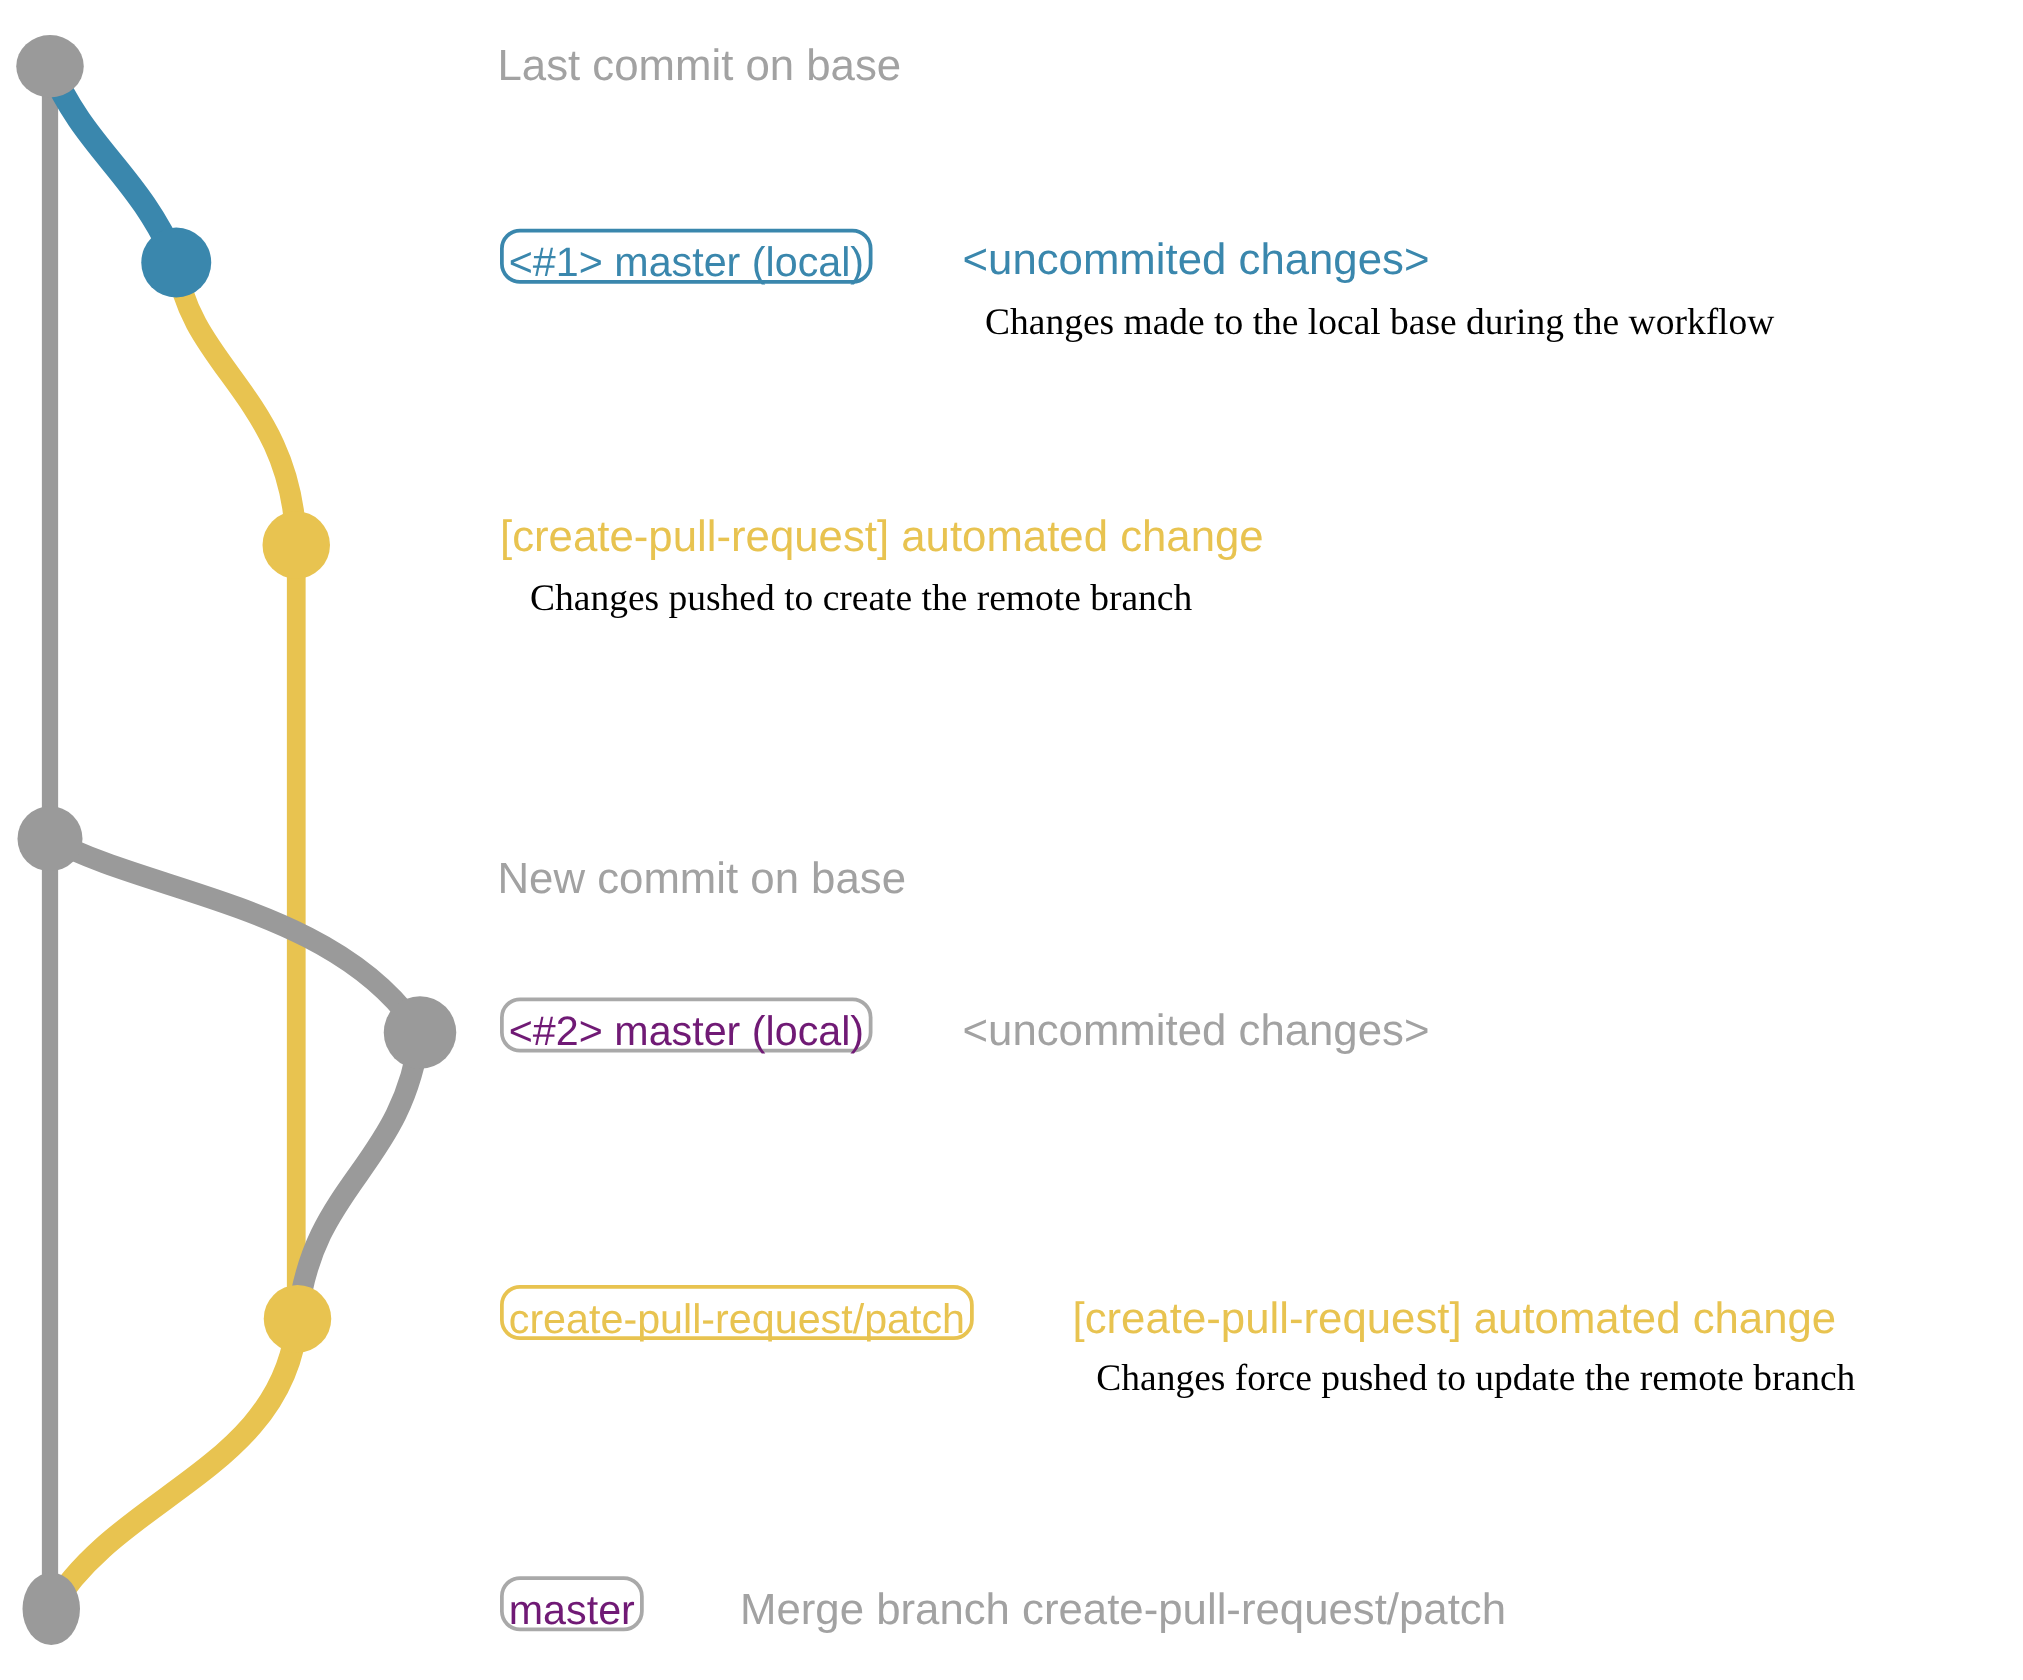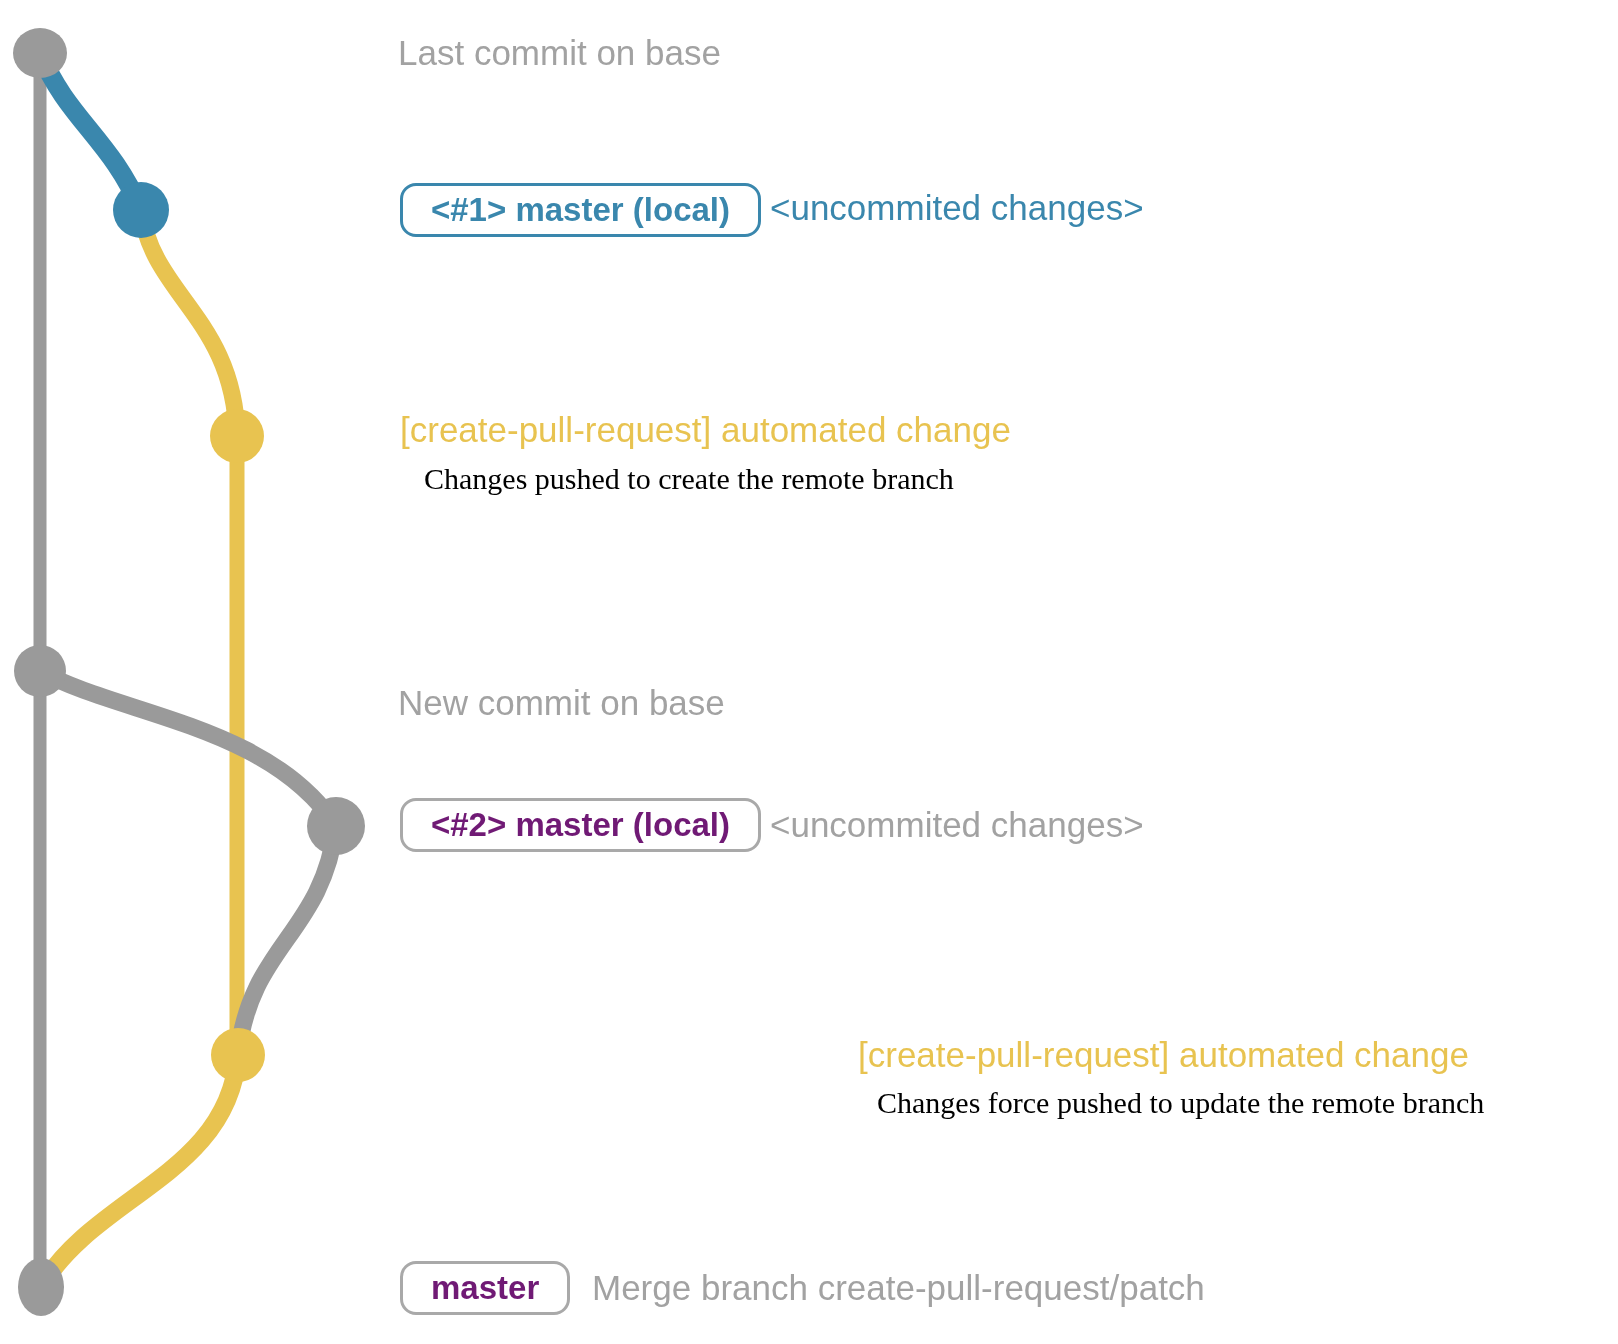--- a/index.html
+++ b/index.html
@@ -36,28 +36,27 @@
     font-size: 30px;
     line-height: 38px;
     color: #000000;
     white-space: nowrap;
   }
 
   .badge {
     position: absolute;
     font-size: 33px;
     line-height: 38px;
-    padding: 5px 28px;
+    padding: 5px 4px;
     border: 3px solid;
     border-radius: 16px;
     background: #ffffff;
     white-space: nowrap;
     box-sizing: border-box;
-    height: 54px;
-    font-weight: bold;
+    height: 44px;
   }
   .badge.blue   { color: #3a87ad; border-color: #3a87ad; }
   .badge.gray   { color: #701a75; border-color: #a9a9a9; }
   .badge.yellow { color: #e8c350; border-color: #e8c350; }
 </style>
 </head>
 <body>
 
 <div class="canvas">
 
@@ -83,28 +82,30 @@
     <circle cx="40" cy="671" r="26" fill="#9a9a9a"></circle>
     <circle cx="336" cy="826" r="29" fill="#9a9a9a"></circle>
     <circle cx="238" cy="1055" r="27" fill="#e8c350"></circle>
     <ellipse cx="41" cy="1287" rx="23" ry="29" fill="#9a9a9a"></ellipse>
   </svg>
 
   <div class="title" style="left:398px; top:32px;">Last commit on base</div>
 
   <div class="badge blue" style="left:400px; top:183px;">&lt;#1&gt; master (local)</div>
   <div class="heading blue" style="left:770px; top:187px;">&lt;uncommited changes&gt;</div>
+  <div class="desc" style="left:788px; top:239px;">Changes made to the local base during the workflow</div>
 
   <div class="heading yellow" style="left:400px; top:409px;">[create-pull-request] automated change</div>
   <div class="desc" style="left:424px; top:460px;">Changes pushed to create the remote branch</div>
 
   <div class="title" style="left:398px; top:649px;margin-top:33px;">New commit on base</div>
 
   <div class="badge gray" style="left:400px; top:798px;">&lt;#2&gt; master (local)</div>
   <div class="heading gray" style="left:770px; top:804px;">&lt;uncommited changes&gt;</div>
 
+  <div class="badge yellow" style="left:400px; top:1028px;">create-pull-request/patch</div>
   <div class="heading yellow" style="left:858px; top:1034px;">[create-pull-request] automated change</div>
   <div class="desc" style="left:877px; top:1084px;">Changes force pushed to update the remote branch</div>
 
   <div class="badge gray" style="left:400px; top:1261px;">master</div>
   <div class="title" style="left:592px; top:1267px;">Merge branch create-pull-request/patch</div>
 
 </div>
 
 </body></html>

